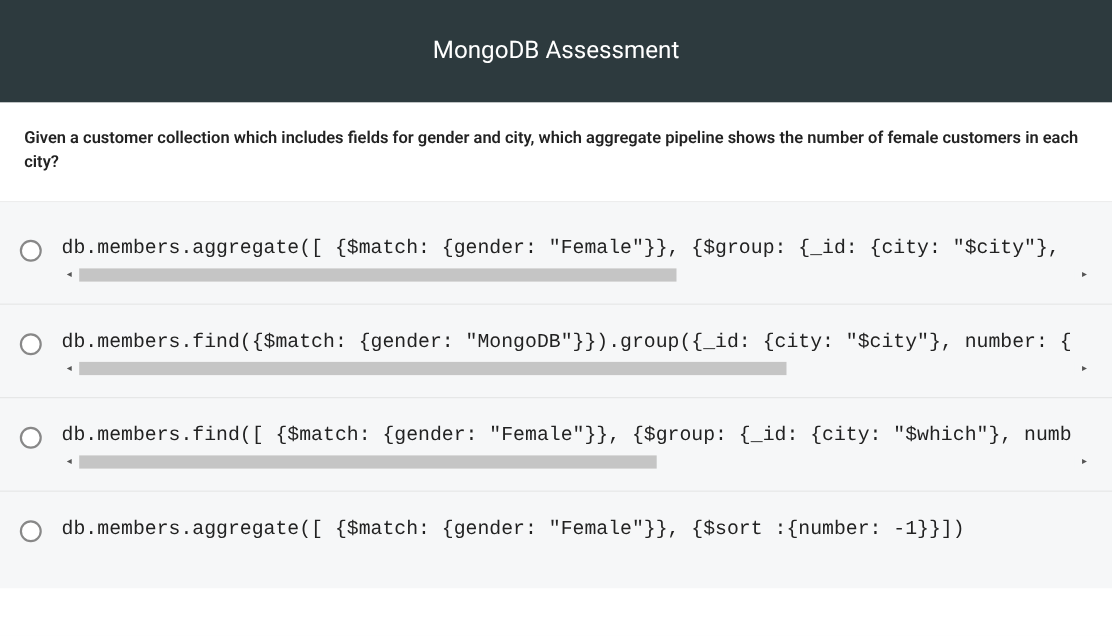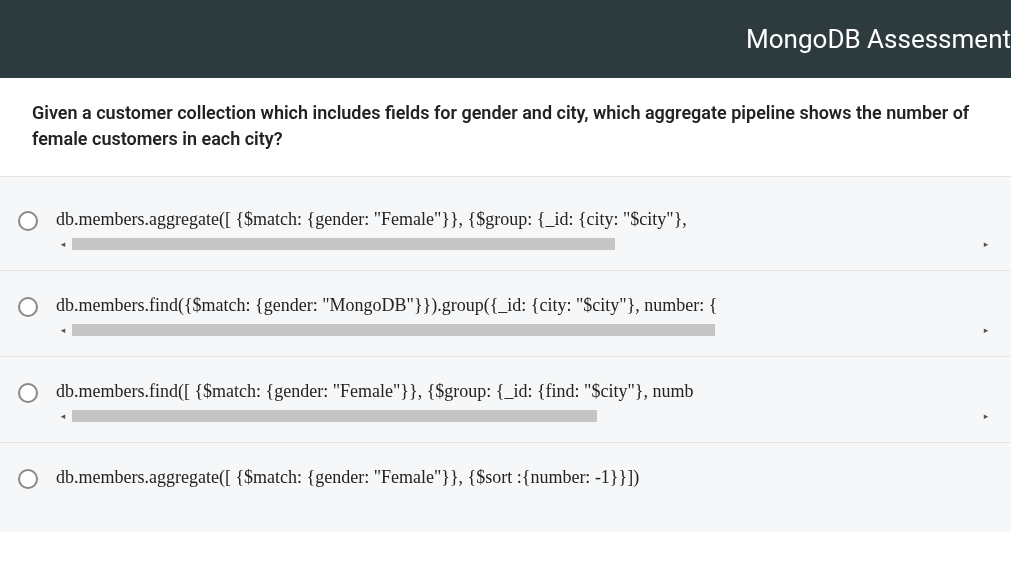--- a/index.html
+++ b/index.html
@@ -4,28 +4,28 @@
   <style>
     * { margin: 0; padding: 0; box-sizing: border-box; }
     body {
       font-family: -apple-system, BlinkMacSystemFont, "Segoe UI", Roboto, Arial, sans-serif;
       background: #fff;
       width: 1011px;
     }
     .header {
       background: #2d3a3e;
       color: #fff;
-      padding: 24px 0;
-      text-align: right;
-      font-size: 26px;
+      padding: 34px 0;
+      text-align: center;
+      font-size: 22px;
       font-weight: 400;
     }
     .question {
-      padding: 22px 18px 24px 32px;
-      font-size: 18px;
+      padding: 22px 18px 24px 22px;
+      font-size: 15px;
       color: #222;
       font-weight: 600;
       line-height: 1.45;
       border-bottom: 1px solid #e5e5e5;
     }
     .options {
       background: #f6f7f8;
       padding: 8px 0 20px 0;
     }
     .option {
@@ -44,21 +44,21 @@
       background: #fff;
       margin-right: 18px;
       margin-top: 2px;
       cursor: pointer;
     }
     .code-wrap {
       flex: 1;
       min-width: 0;
     }
     .code {
-      font-family: Liberation Serif, serif;
+      font-family: Liberation Mono, monospace;
       font-size: 18px;
       color: #222;
       white-space: nowrap;
       overflow: hidden;
       margin-bottom: 6px;
     }
     .scrollbar {
       display: flex;
       align-items: center;
       height: 16px;
@@ -125,21 +125,21 @@
           <div class="scroll-thumb" style="width:71%"></div>
         </div>
         <div class="scroll-arrow">▸</div>
       </div>
     </div>
   </div>
 
   <div class="option">
     <div class="radio"></div>
     <div class="code-wrap">
-      <div class="code">db.members.find([ {$match: {gender: "Female"}}, {$group: {_id: {find: "$city"}, numb</div>
+      <div class="code">db.members.find([ {$match: {gender: "Female"}}, {$group: {_id: {city: "$which"}, numb</div>
       <div class="scrollbar">
         <div class="scroll-arrow">◂</div>
         <div class="scroll-track">
           <div class="scroll-thumb" style="width:58%"></div>
         </div>
         <div class="scroll-arrow">▸</div>
       </div>
     </div>
   </div>
 

